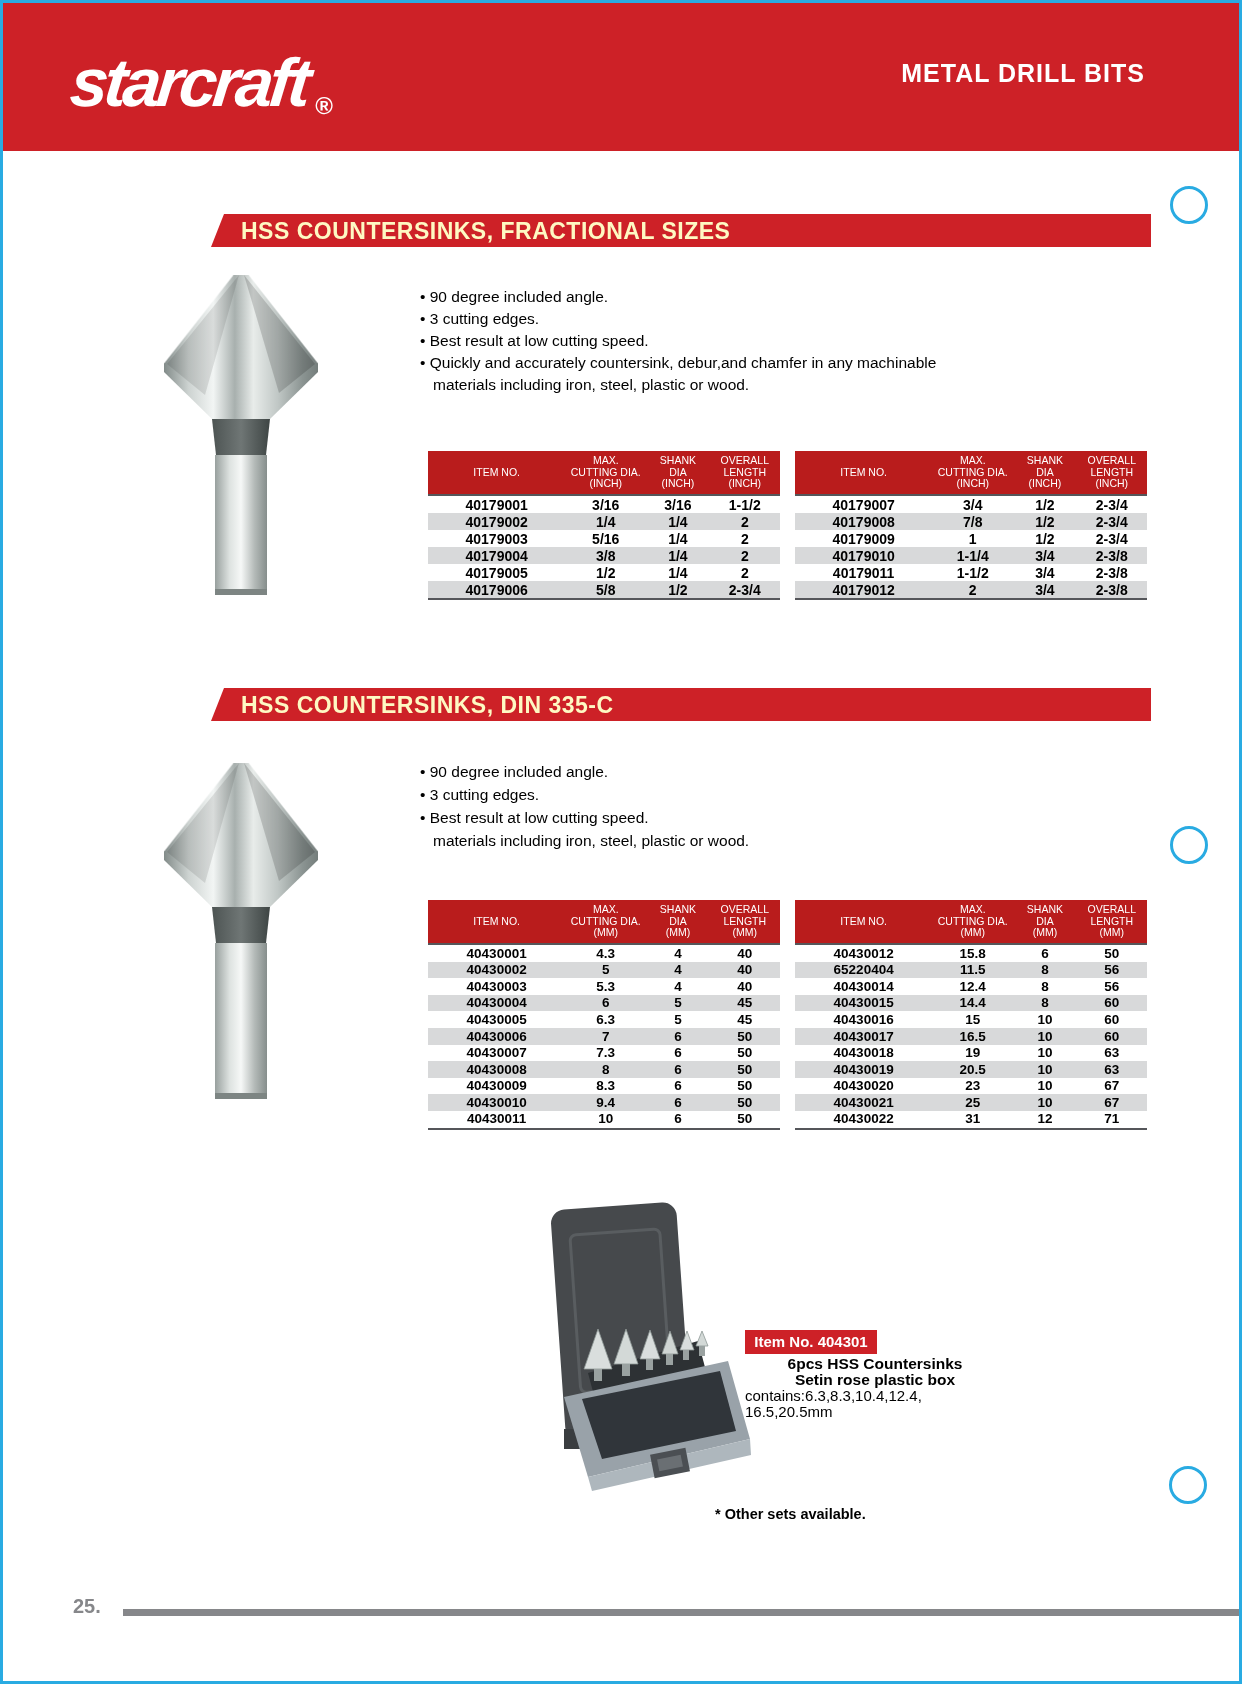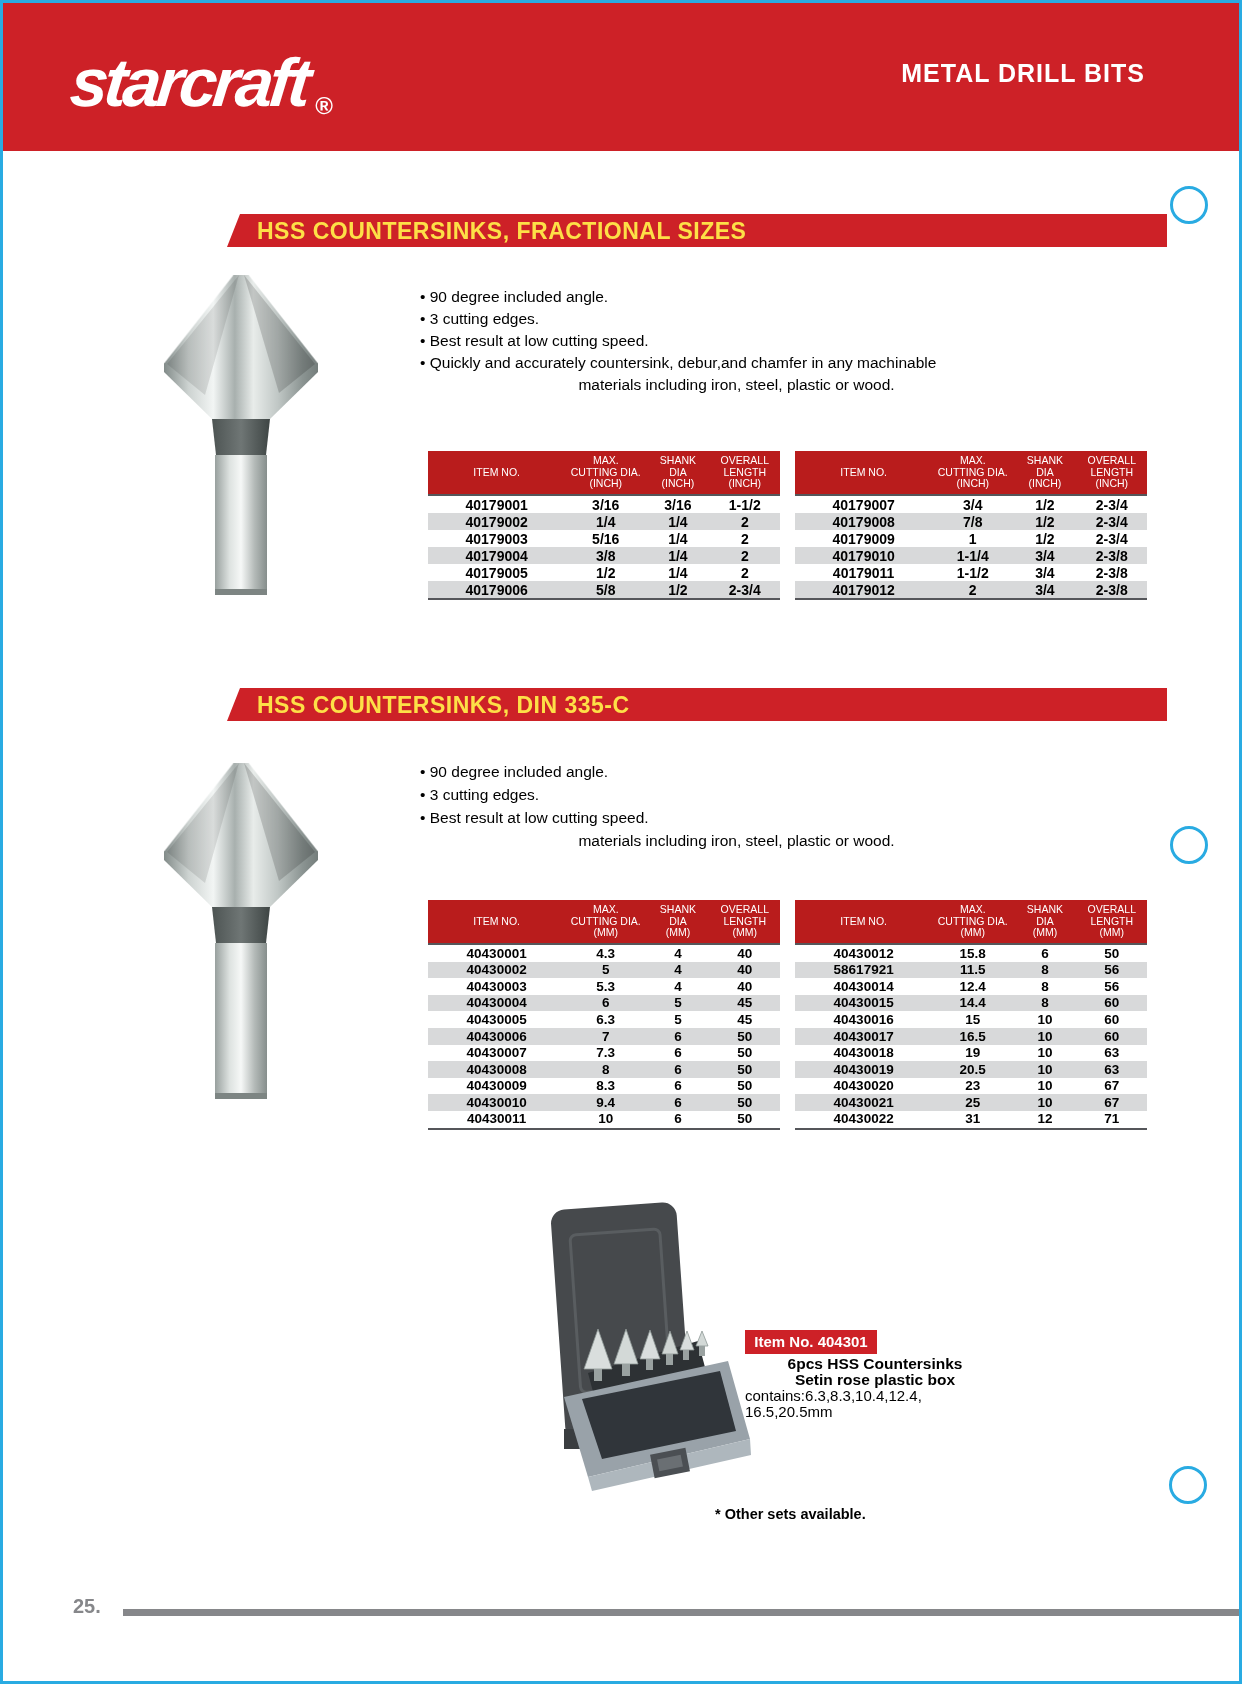--- a/index.html
+++ b/index.html
@@ -22,32 +22,32 @@
   
   .secbar{position:absolute;left:0;right:0;height:33px;}
   .secbar .code{
     position:absolute;left:78px;top:0;width:124px;height:33px;line-height:33px;
     text-align:center;color:#fff;font-size:25px;font-weight:bold;font-style:italic;
   }
   .secbar .code::before{
     content:"";position:absolute;inset:0;background:#77787b;transform:skewX(-20deg);z-index:-1;
   }
   .secbar .bar{
-    position:absolute;left:224px;width:940px;height:33px;line-height:34px;background:#cd2127;
-    color:#fde047;font-size:23px;font-weight:bold;letter-spacing:0.5px;padding-left:30px;
+    position:absolute;left:208px;width:940px;height:33px;line-height:34px;background:#cd2127;
+    color:#fef9c3;font-size:23px;font-weight:bold;letter-spacing:0.5px;padding-left:30px;
     box-sizing:border-box;clip-path:polygon(13px 0,100% 0,100% 100%,0 100%);
   }
   .s1bar{top:211px;} .s2bar{top:685px;}
   
   .bullets{position:absolute;left:417px;width:620px;}
   .bullets1{top:283px;}
   .bullets2{top:757px;}
   .bullet-line{font-size:15.5px;line-height:22px;white-space:nowrap;}
   .bullets2 .bullet-line{line-height:23px;}
-  .bullet-line.cont{padding-left:13px;text-align:center;}
+  .bullet-line.cont{padding-left:13px;}
   
   .photo{position:absolute;}
   .photo1{left:148px;top:268px;}
   .photo2{left:148px;top:756px;}
   .boxphoto{position:absolute;left:533px;top:1198px;}
   
   .tables{position:absolute;left:425px;display:flex;gap:15px;}
   .tables1{top:448px;}
   .tables2{top:897px;}
   table{border-collapse:collapse;table-layout:fixed;width:352px;}
@@ -445,21 +445,21 @@
             </tr>
           </thead>
           <tbody>
             <tr class="">
               <td>40430012</td>
               <td>15.8</td>
               <td>6</td>
               <td>50</td>
             </tr>
             <tr class="alt">
-              <td>58617921</td>
+              <td>65220404</td>
               <td>11.5</td>
               <td>8</td>
               <td>56</td>
             </tr>
             <tr class="">
               <td>40430014</td>
               <td>12.4</td>
               <td>8</td>
               <td>56</td>
             </tr>

